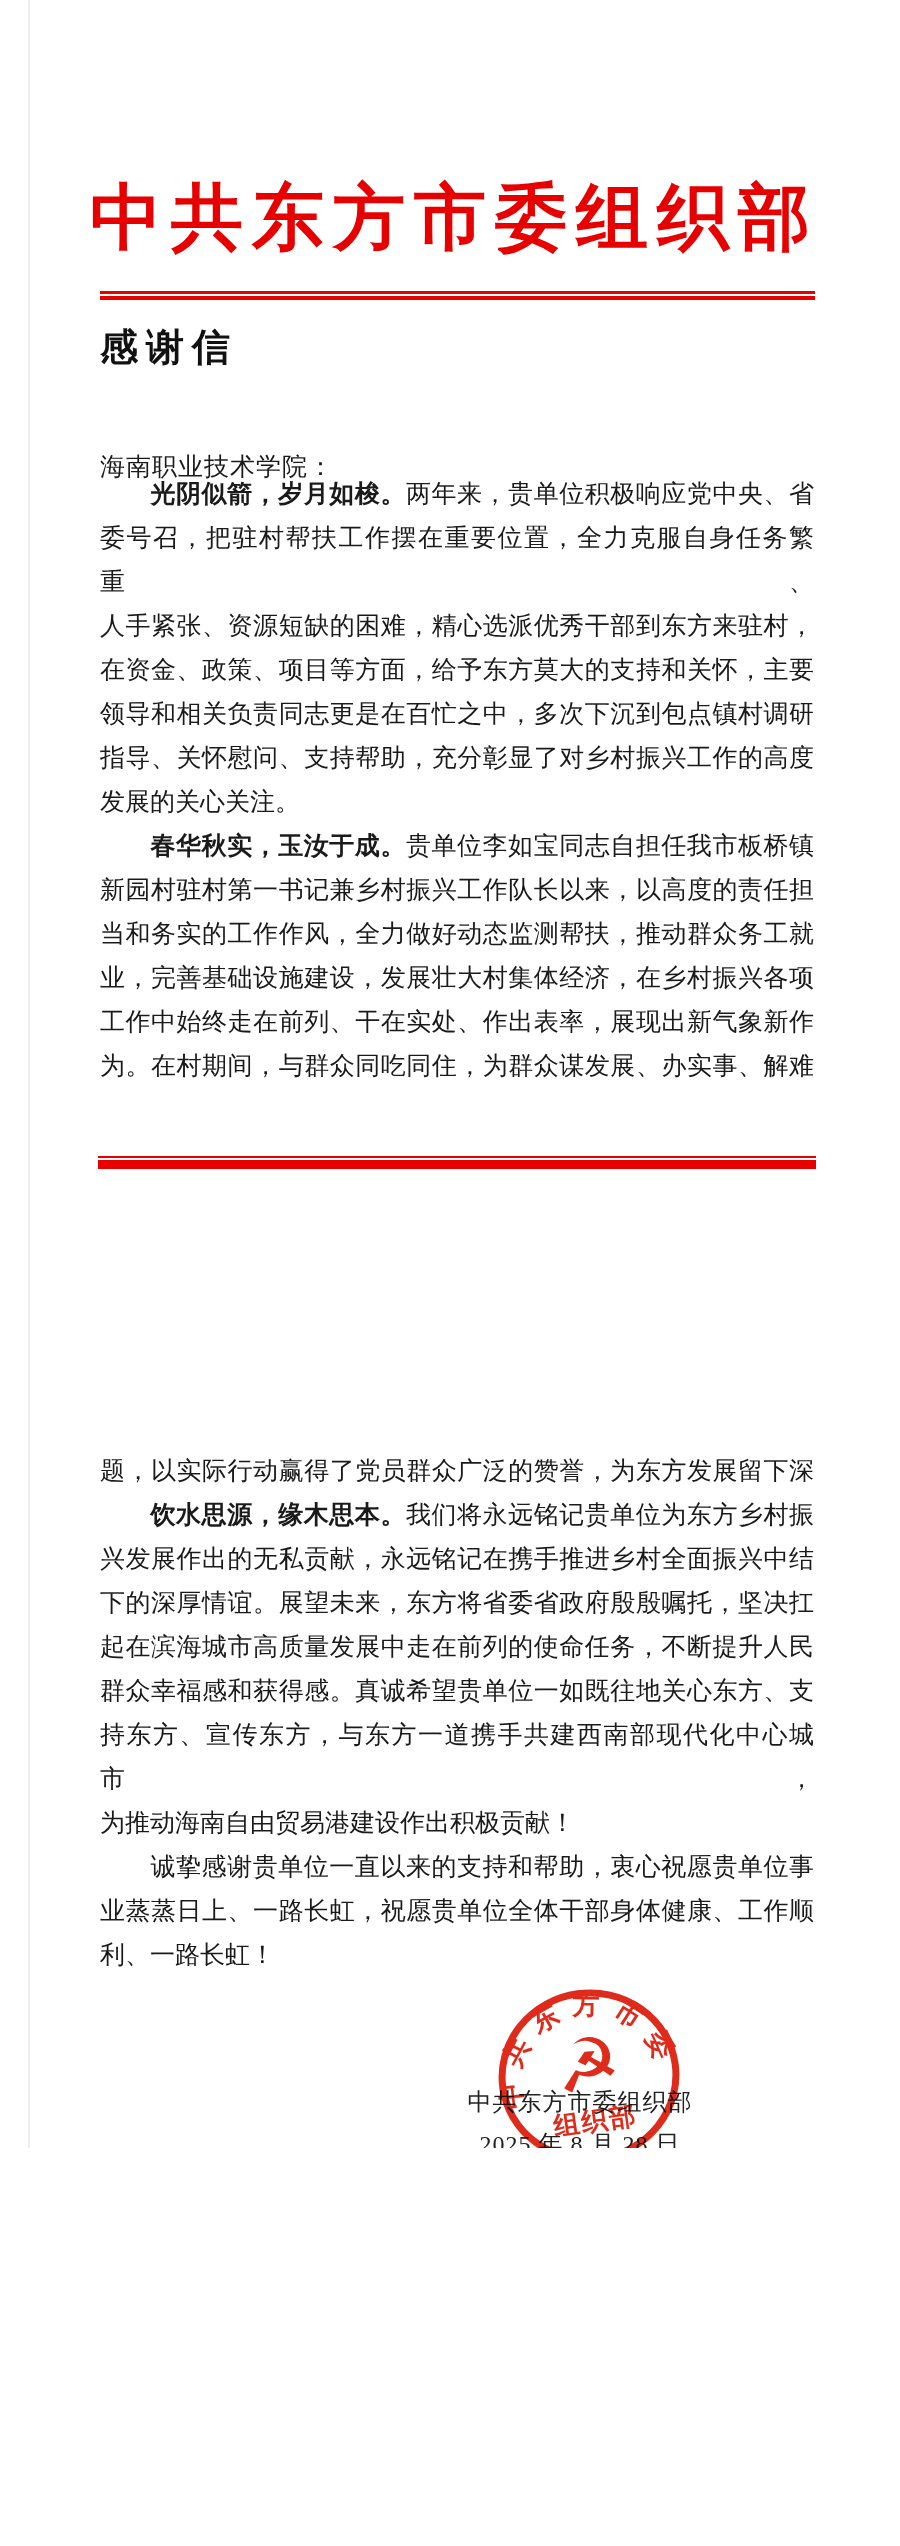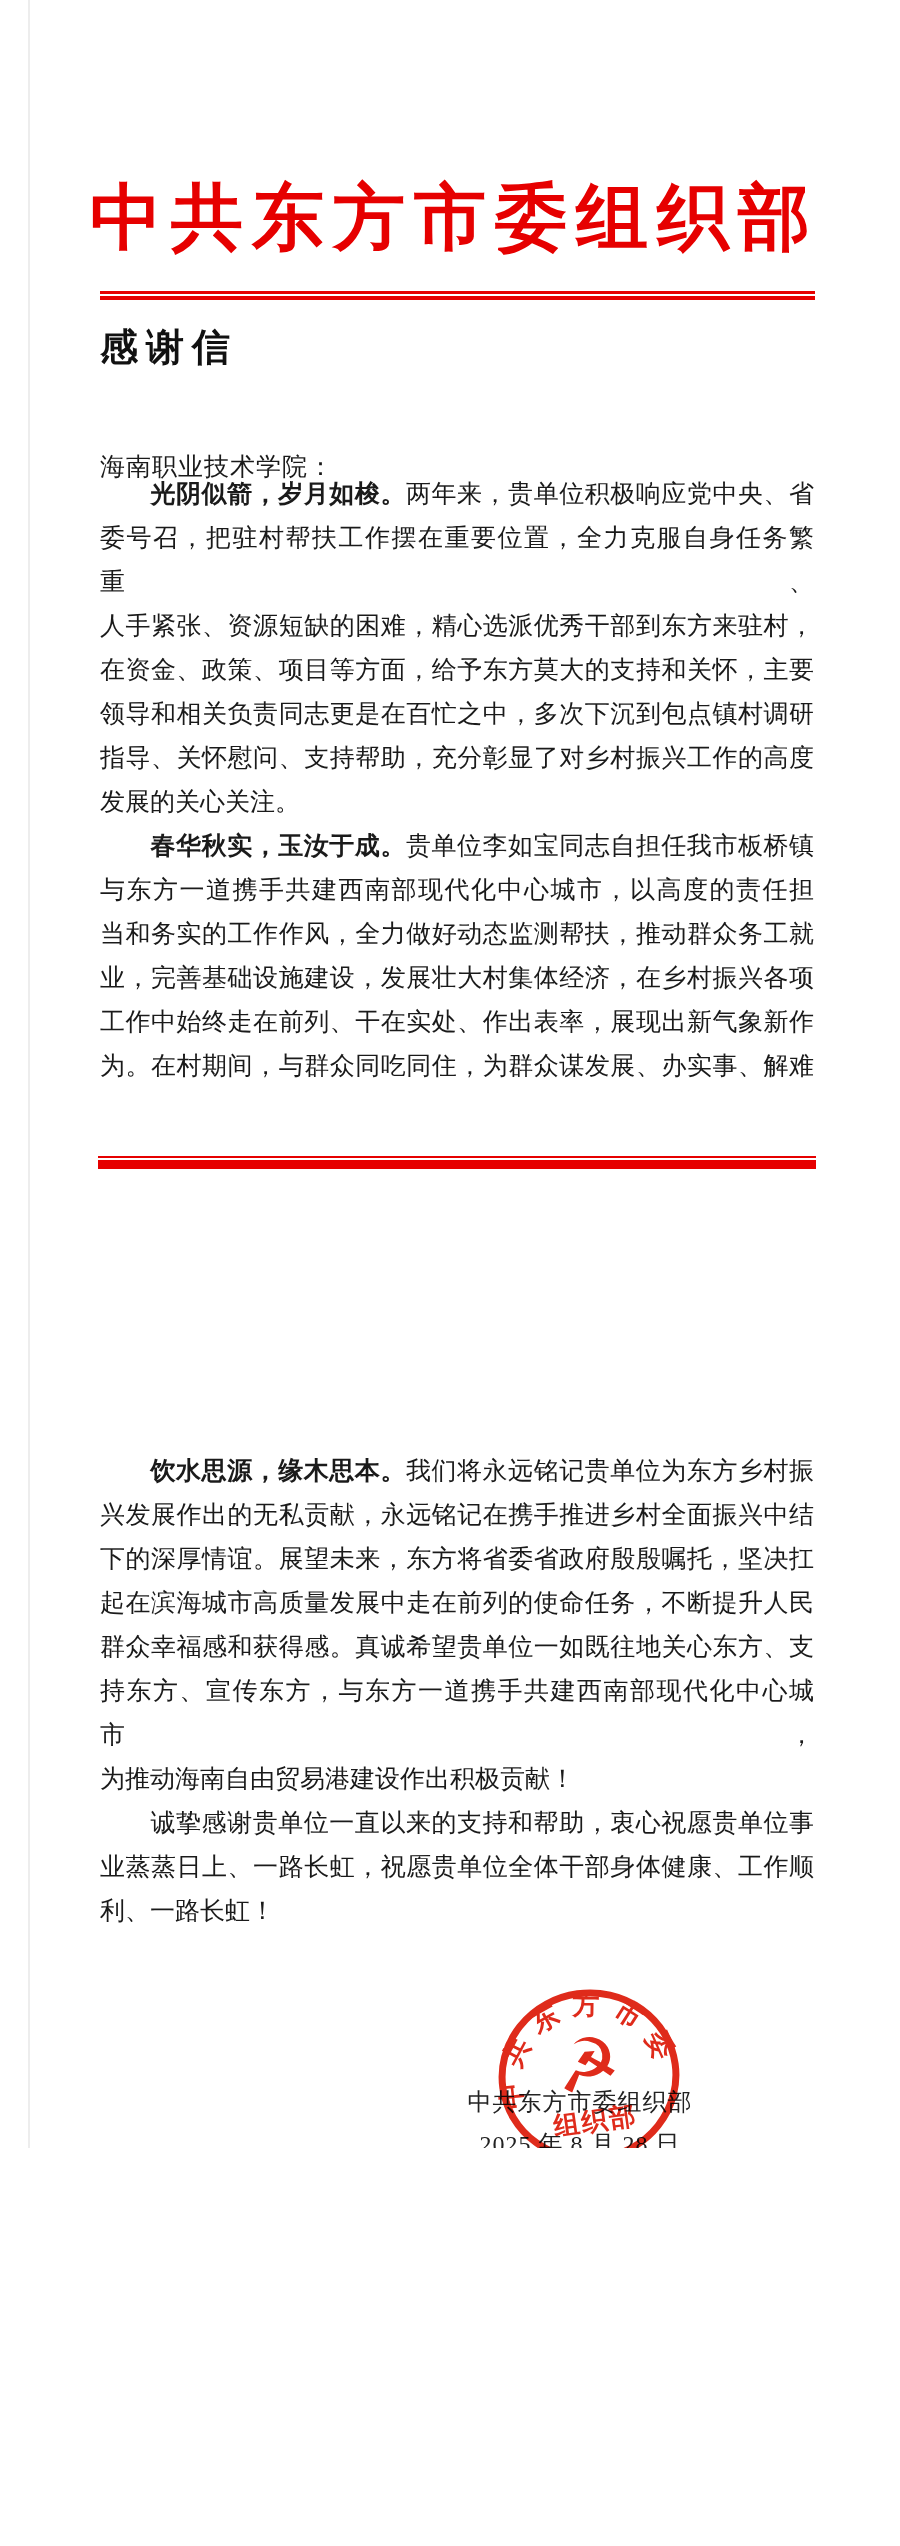--- a/index.html
+++ b/index.html
@@ -72,30 +72,31 @@
 
   <div class="body-block" id="page1-block">
       <div class="line"><span class="indent"></span><span class="seg b">光阴似箭，岁月如梭。</span><span class="seg">两年来，贵单位积极响应党中央、省</span></div>
       <div class="line"><span class="seg">委号召，把驻村帮扶工作摆在重要位置，全力克服自身任务繁重、</span></div>
       <div class="line"><span class="seg">人手紧张、资源短缺的困难，精心选派优秀干部到东方来驻村，</span></div>
       <div class="line"><span class="seg">在资金、政策、项目等方面，给予东方莫大的支持和关怀，主要</span></div>
       <div class="line"><span class="seg">领导和相关负责同志更是在百忙之中，多次下沉到包点镇村调研</span></div>
       <div class="line"><span class="seg">指导、关怀慰问、支持帮助，充分彰显了对乡村振兴工作的高度</span></div>
       <div class="line end"><span class="seg">发展的关心关注。</span></div>
       <div class="line"><span class="indent"></span><span class="seg b">春华秋实，玉汝于成。</span><span class="seg">贵单位李如宝同志自担任我市板桥镇</span></div>
-      <div class="line"><span class="seg">与东方一道携手共建西南部现代化中心城市，以高度的责任担</span></div>
+      <div class="line"><span class="seg">新园村驻村第一书记兼乡村振兴工作队长以来，以高度的责任担</span></div>
       <div class="line"><span class="seg">当和务实的工作作风，全力做好动态监测帮扶，推动群众务工就</span></div>
       <div class="line"><span class="seg">业，完善基础设施建设，发展壮大村集体经济，在乡村振兴各项</span></div>
       <div class="line"><span class="seg">工作中始终走在前列、干在实处、作出表率，展现出新气象新作</span></div>
       <div class="line"><span class="seg">为。在村期间，与群众同吃同住，为群众谋发展、办实事、解难</span></div>
     </div>
 
   <div class="page-break-bar"></div>
 
   <div class="body-block" id="page2-block">
+      <div class="line"><span class="seg">题，以实际行动赢得了党员群众广泛的赞誉，为东方发展留下深</span></div>
       <div class="line"><span class="indent"></span><span class="seg b">饮水思源，缘木思本。</span><span class="seg">我们将永远铭记贵单位为东方乡村振</span></div>
       <div class="line"><span class="seg">兴发展作出的无私贡献，永远铭记在携手推进乡村全面振兴中结</span></div>
       <div class="line"><span class="seg">下的深厚情谊。展望未来，东方将省委省政府殷殷嘱托，坚决扛</span></div>
       <div class="line"><span class="seg">起在滨海城市高质量发展中走在前列的使命任务，不断提升人民</span></div>
       <div class="line"><span class="seg">群众幸福感和获得感。真诚希望贵单位一如既往地关心东方、支</span></div>
       <div class="line"><span class="seg">持东方、宣传东方，与东方一道携手共建西南部现代化中心城市，</span></div>
       <div class="line end"><span class="seg">为推动海南自由贸易港建设作出积极贡献！</span></div>
       <div class="line"><span class="indent"></span><span class="seg">诚挚感谢贵单位一直以来的支持和帮助，衷心祝愿贵单位事</span></div>
       <div class="line"><span class="seg">业蒸蒸日上、一路长虹，祝愿贵单位全体干部身体健康、工作顺</span></div>
       <div class="line end"><span class="seg">利、一路长虹！</span></div>

